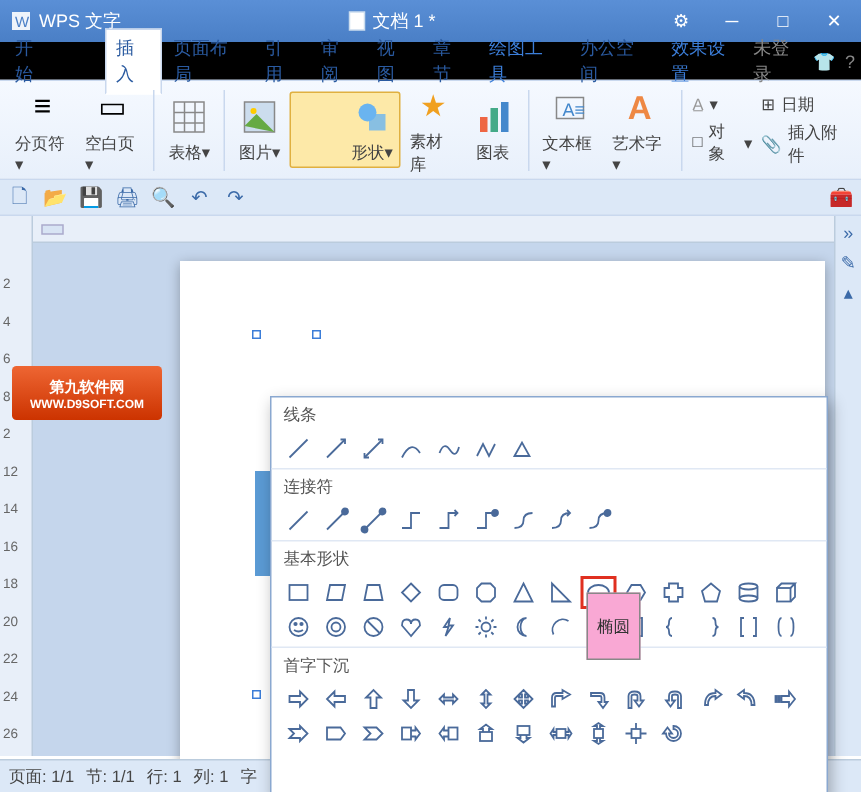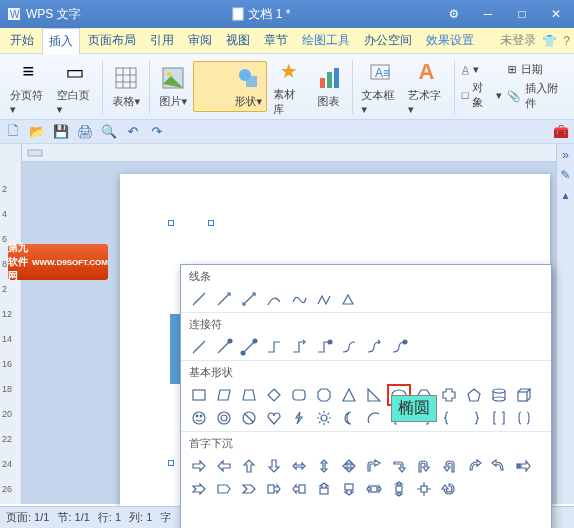--- a/index.html
+++ b/index.html
@@ -2,52 +2,52 @@
 <html><head>
 <meta charset="utf-8">
 <style>
 * { margin:0; padding:0; box-sizing:border-box; font-family:"Microsoft YaHei",sans-serif; }
 body { width:574px; height:528px; background:#fff; overflow:hidden; font-size:12px; }
 .titlebar { height:28px; background:linear-gradient(#5a8fd6,#4a7fc6); display:flex; align-items:center; color:#fff; padding:0 6px; }
 .titlebar .app { display:flex; align-items:center; gap:4px; }
 .titlebar .docname { flex:1; text-align:center; display:flex; justify-content:center; align-items:center; gap:4px; }
 .winbtns { display:flex; gap:10px; }
 .winbtn { width:24px; height:18px; display:flex; align-items:center; justify-content:center; color:#fff; cursor:pointer; }
-.menubar { height:26px; background:#fef9c3; border-bottom:1px solid #c9d8ee; display:flex; align-items:center; padding:0 4px; gap:2px; }
+.menubar { height:26px; background:#000000; border-bottom:1px solid #c9d8ee; display:flex; align-items:center; padding:0 4px; gap:2px; }
 .menuitem { padding:4px 6px; color:#2a5aa0; cursor:pointer; }
-.menuitem.sel { background:#fff; border:1px solid #c9d8ee; border-bottom:1px solid #fff; margin-bottom:-1px; }
+.menuitem.sel { background:#fff; border:1px solid #c9d8ee; border-bottom:1px solid #fff; margin-bottom:-1px;margin-left:29px; }
 .menuitem.active-tool { color:#3b7dd8; }
-.menuright { margin-left:auto; display:flex; align-items:center; gap:6px; color:#888;text-align:center; }
+.menuright { margin-left:auto; display:flex; align-items:center; gap:6px; color:#888; }
 .ribbon { height:66px; background:linear-gradient(#f5f9ff,#e8f0fb); border-bottom:1px solid #c9d8ee; display:flex; align-items:center; padding:2px 6px; gap:2px; }
 .rgroup { display:flex; flex-direction:column; align-items:center; gap:2px; padding:2px 4px; }
 .ricon { width:28px; height:28px; display:flex; align-items:center; justify-content:center; font-size:20px; }
 .rlabel { font-size:11px; color:#444; }
 .rgroup.sel { background:#fde9a8; border:1px solid #e0b040; border-radius:2px;padding-left:40px; }
 .rdiv { width:1px; height:54px; background:#c9d8ee; margin:0 3px; }
 .smallcol { display:flex; flex-direction:column; gap:2px; font-size:11px; color:#444; }
 .smallrow { display:flex; align-items:center; gap:4px; padding:1px 2px; }
 .qat { height:24px; background:#dce8f7; border-bottom:1px solid #c9d8ee; display:flex; align-items:center; padding:0 4px; gap:6px; }
 .qbtn { width:18px; height:18px; display:flex; align-items:center; justify-content:center; color:#3b6aa8; cursor:pointer; font-size:13px; }
 .qright { margin-left:auto; }
 .workarea { position:relative; height:360px; background:#c5d6ec; display:flex; }
 .rulerv { width:22px; background:#e8eff9; border-right:1px solid #bcd; position:relative; }
 .rulerv .tick { position:absolute; left:2px; font-size:9px; color:#666; }
 .rulerh { position:absolute; top:0; left:22px; right:0; height:18px; background:#e8eff9; border-bottom:1px solid #bcd; }
 .page { position:absolute; left:120px; top:30px; width:430px; height:500px; background:#fff; box-shadow:0 2px 8px rgba(0,0,0,.3); }
 .shape-pent { position:absolute; left:50px; top:140px; width:60px; height:70px; background:#5b9bd5; clip-path:polygon(0 0,70% 0,100% 50%,70% 100%,0 100%); }
 .shape-handle { position:absolute; width:6px; height:6px; border:1px solid #3b7dd8; background:#fff; }
-.logo { position:absolute; left:8px; top:100px; width:100px; height:36px; background:linear-gradient(#e63,#c30); border-radius:3px; color:#fff; font-size:10px; font-weight:bold; display:flex; align-items:center; justify-content:center; }
+.logo { position:absolute; left:8px; top:100px; width:100px; height:36px; background:linear-gradient(#e63,#c30); border-radius:3px; color:#fff; font-size:10px; font-weight:bold; display:flex; flex-direction:column; align-items:center; justify-content:center; }
 .dropdown { position:absolute; left:180px; top:120px; width:372px; background:#fff; border:1px solid #8aa8d0; box-shadow:2px 4px 10px rgba(0,0,0,.3); z-index:10; padding-bottom:4px; }
 .dsection { font-size:11px; color:#555; padding:4px 8px 2px; border-top:1px solid #e0e8f4;font-family:Liberation Mono, monospace; }
 .dsection:first-child { border-top:none; }
 .dgrid { display:flex; flex-wrap:wrap; padding:2px 6px; gap:1px; }
 .dshape { width:24px; height:22px; display:flex; align-items:center; justify-content:center; cursor:pointer; font-size:16px; color:#4a6a9a; border:1px solid transparent; }
 .dshape svg { stroke:#4a6a9a; fill:none; stroke-width:1.2; }
 .dshape.hl { border:2px solid #e03020; }
-.tooltip { position:absolute; background:#5eead4; border:1px solid #888; padding:2px 6px; font-size:16px; color:#333; z-index:20; }
+.tooltip { position:absolute; background:#f9a8d4; border:1px solid #888; padding:14px 6px; font-size:11px; color:#333; z-index:20; }
 .statusbar { position:absolute; bottom:0; left:0; right:0; height:22px; background:#dce8f7; border-top:1px solid #bcd; display:flex; align-items:center; padding:0 6px; font-size:11px; color:#444; gap:8px; }
 .side-strip { position:absolute; right:0; top:0; width:18px; height:100%; background:#dce8f7; border-left:1px solid #bcd; display:flex; flex-direction:column; align-items:center; padding-top:4px; gap:6px; color:#3b6aa8; }
 </style>
 </head>
 <body>
 
 <div class="titlebar">
   <div class="app">
     <svg width="16" height="16">
         <rect x="2" y="2" width="12" height="12" fill="#fff" opacity=".9"></rect>

